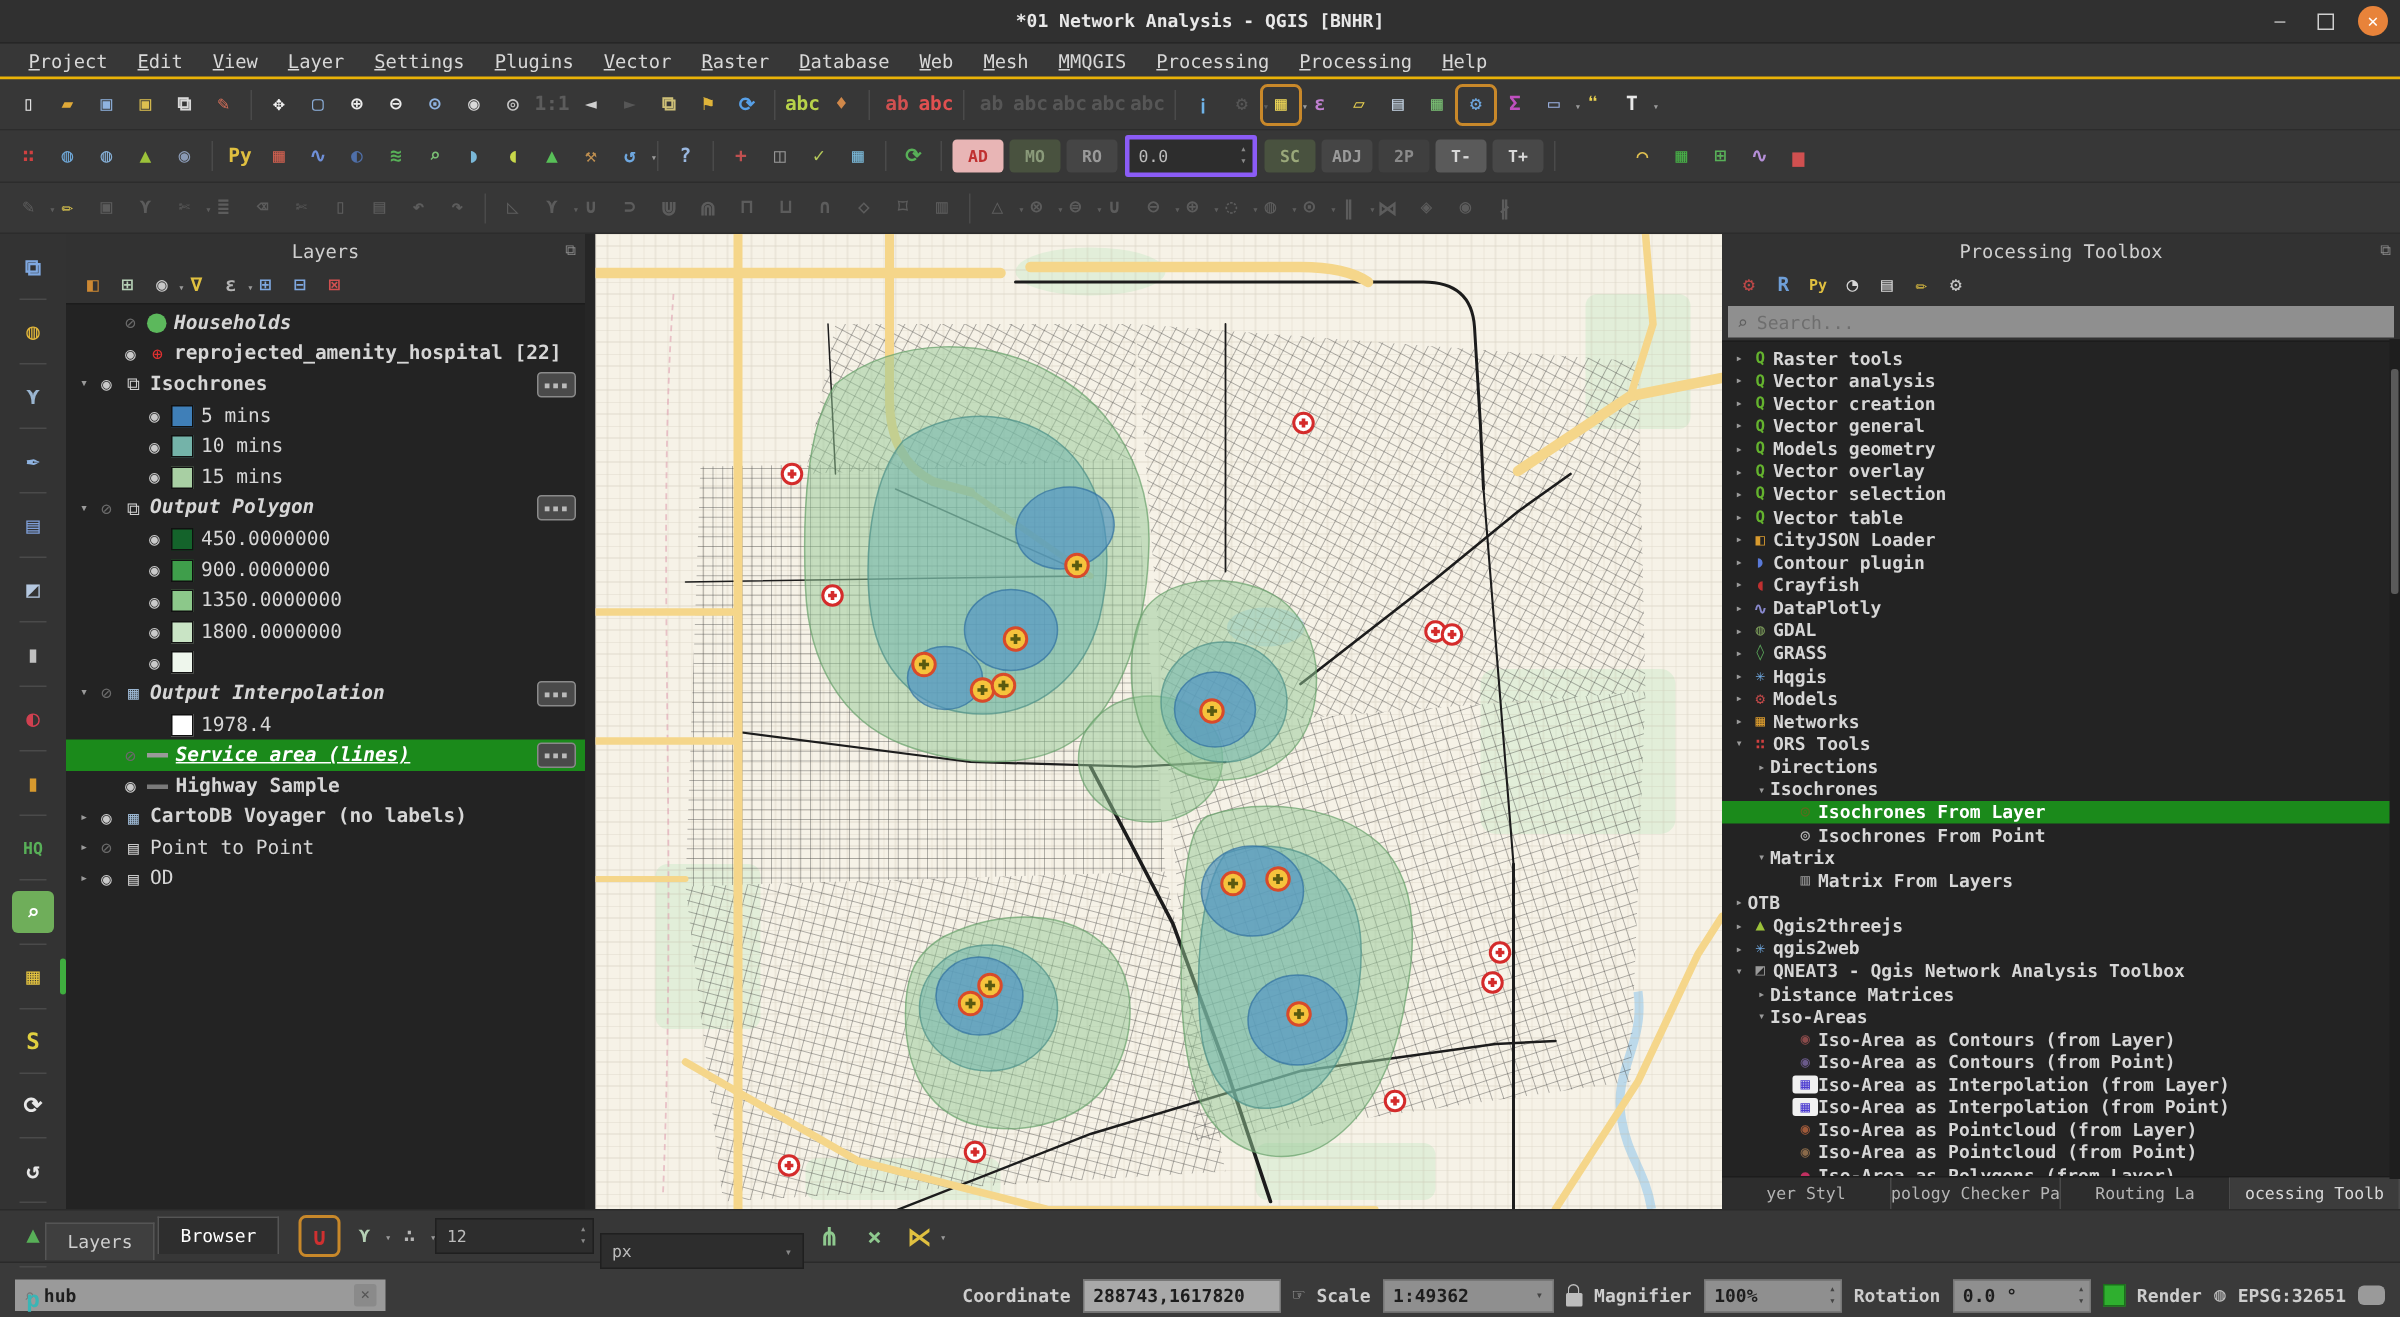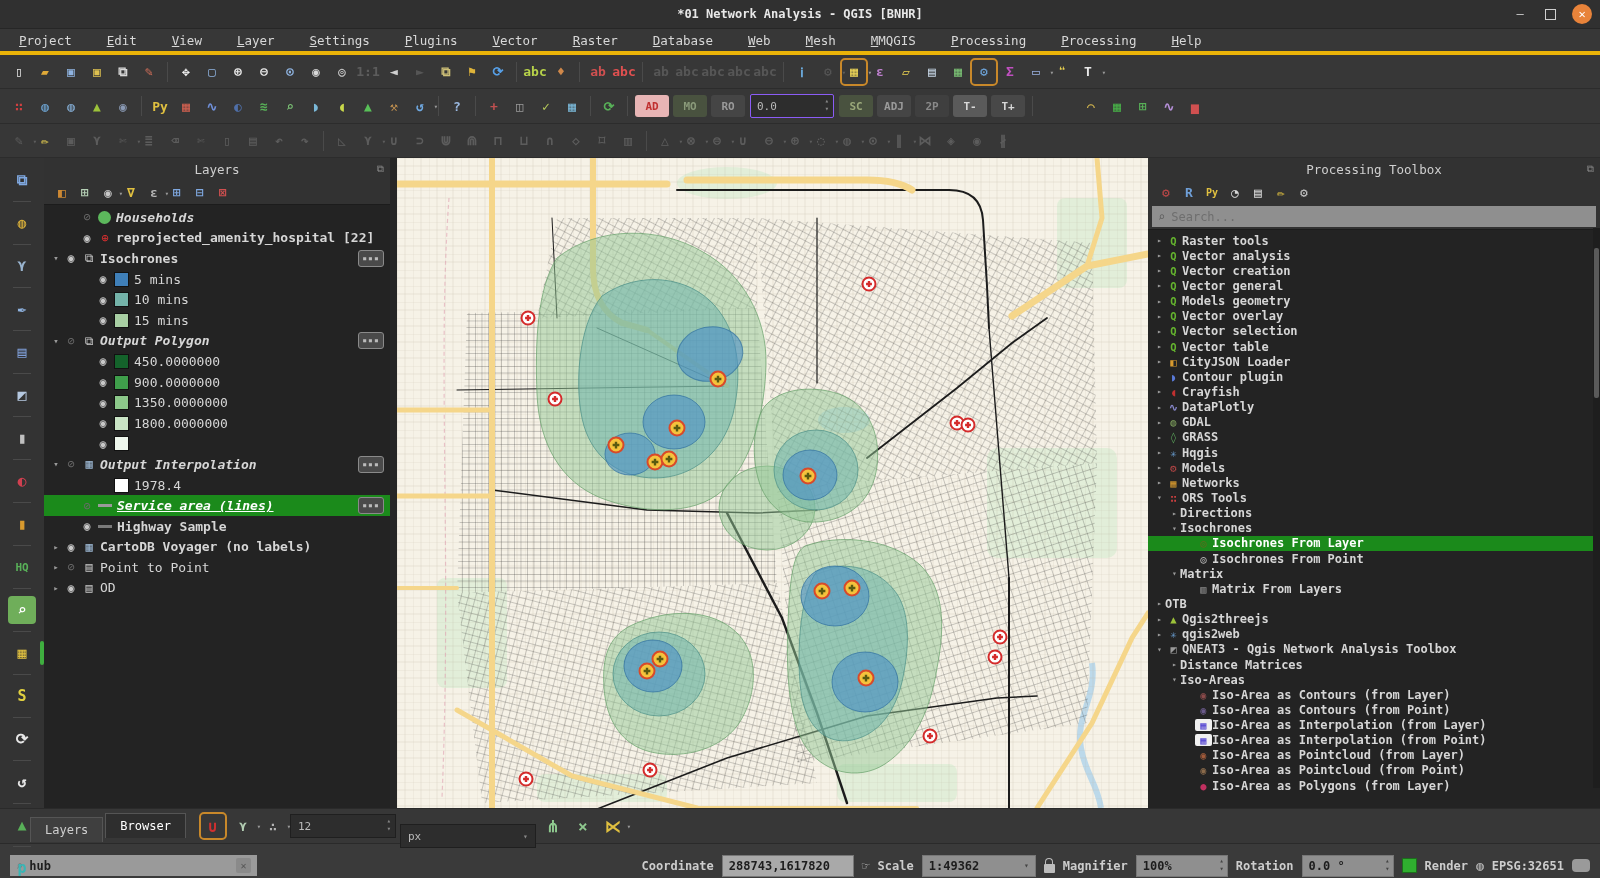--- a/index.html
+++ b/index.html
@@ -6,34 +6,34 @@
     font-family:"DejaVu Sans Mono",monospace;-webkit-font-smoothing:antialiased;}
   #app{position:relative;width:1600px;height:878px;background:#333;}
   
   #titlebar{height:28px;background:#303030;display:flex;align-items:center;position:relative;border-bottom:1px solid #262626;}
   #titlebar .title{position:absolute;left:0;right:0;text-align:center;color:#e8e8e8;font-size:12px;font-weight:bold;}
   #wincontrols{position:absolute;right:8px;top:0;height:28px;display:flex;align-items:center;gap:16px;}
   .winbtn{color:#cfcfcf;font-size:12px;width:18px;height:18px;display:flex;align-items:center;justify-content:center;}
   .winbtn.max{border:1px solid #cfcfcf;width:9px;height:9px;}
   .winbtn.close{background:#e8833a;border-radius:50%;width:20px;height:20px;color:#fff;font-weight:bold;}
   
-  #menubar{height:22px;background:#373737;display:flex;align-items:center;padding-left:10px;gap:17px;border-bottom:4px solid #eab308;}
+  #menubar{height:22px;background:#373737;display:flex;align-items:center;padding-left:10px;gap:2px;border-bottom:2px solid #eab308;}
   .menuitem{color:#d8d8d8;font-size:12.5px;padding:1px 9px;}
   .menuitem:first-letter{text-decoration:underline;}
   
   .tbrow{display:flex;align-items:center;background:#373737;border-bottom:1px solid #2c2c2c;padding-left:6px;}
   #tb1{height:33px;}#tb2{height:34px;}#tb3{height:33px;}
   .tbi{width:24px;height:24px;margin:0 1px;border-radius:3px;display:flex;align-items:center;justify-content:center;
        font-size:13px;font-weight:bold;position:relative;flex:none;}
   .tbi.dis{opacity:.38;}
   .tbi.hl{outline:2px solid #c8882a;outline-offset:0px;}
   .tbi .dd{position:absolute;right:-6px;top:9px;color:#9a9a9a;font-size:7px;}
   .tbsep{width:1px;height:20px;background:#4a4a4a;margin:0 5px;flex:none;}
   .tbtxt{min-width:26px;height:22px;padding:0 4px;margin:0 2px;border-radius:3px;display:flex;align-items:center;justify-content:center;font-size:11px;font-weight:bold;flex:none;}
-  .tbspin{width:70px;height:22px;background:#2d2d2d;border:1px solid #8b5cf6;border-radius:2px;color:#bbb;
+  .tbspin{width:70px;height:22px;background:#2d2d2d;border:3px solid #8b5cf6;border-radius:2px;color:#bbb;
        font-size:11px;display:flex;align-items:center;padding:0 6px;margin:0 3px;position:relative;flex:none;}
   .tbspin .arr{position:absolute;right:4px;top:2px;color:#888;font-size:7px;line-height:8px;}
   .gap40{width:40px;flex:none;}
   
   #main{display:flex;height:650px;background:#262626;}
   #leftdock{width:44px;background:#333;display:flex;flex-direction:column;align-items:center;padding-top:8px;gap:7px;flex:none;}
   .dock-i{width:28px;height:28px;border-radius:4px;display:flex;align-items:center;justify-content:center;font-size:15px;font-weight:bold;position:relative;flex:none;}
   .dock-i .act{position:absolute;right:-8px;top:2px;width:4px;height:24px;background:#3fae3f;border-radius:2px;}
   .dock-sep{width:18px;height:1px;background:#4a4a4a;flex:none;}
   
@@ -829,20 +829,26 @@
             <span class="exp"></span>
             <span class="picon" style="color: rgb(138, 106, 74);">◉</span>
             <span>Iso-Area as Pointcloud (from Point)</span>
           </div>
           <div class="prow" style="padding-left: 36px;">
             <span class="exp"></span>
             <span class="picon" style="color: rgb(192, 48, 96);">●</span>
             <span>Iso-Area as Polygons (from Layer)</span>
           </div>
         </div>
+      <div id="proc-tabs">
+          <div class="ptab">yer Styl</div>
+          <div class="ptab">pology Checker Pa</div>
+          <div class="ptab">Routing La</div>
+          <div class="ptab active">ocessing Toolb</div>
+        </div>
       <div id="procscroll">
           <div class="thumb"></div>
         </div>
     </div>
   </div>
 
   <div id="bottomrow">
     <div style="display:flex;margin-left:30px;gap:2px;" id="paneltabs">
         <div class="paneltab">Layers</div>
         <div class="paneltab inactive">Browser</div>

